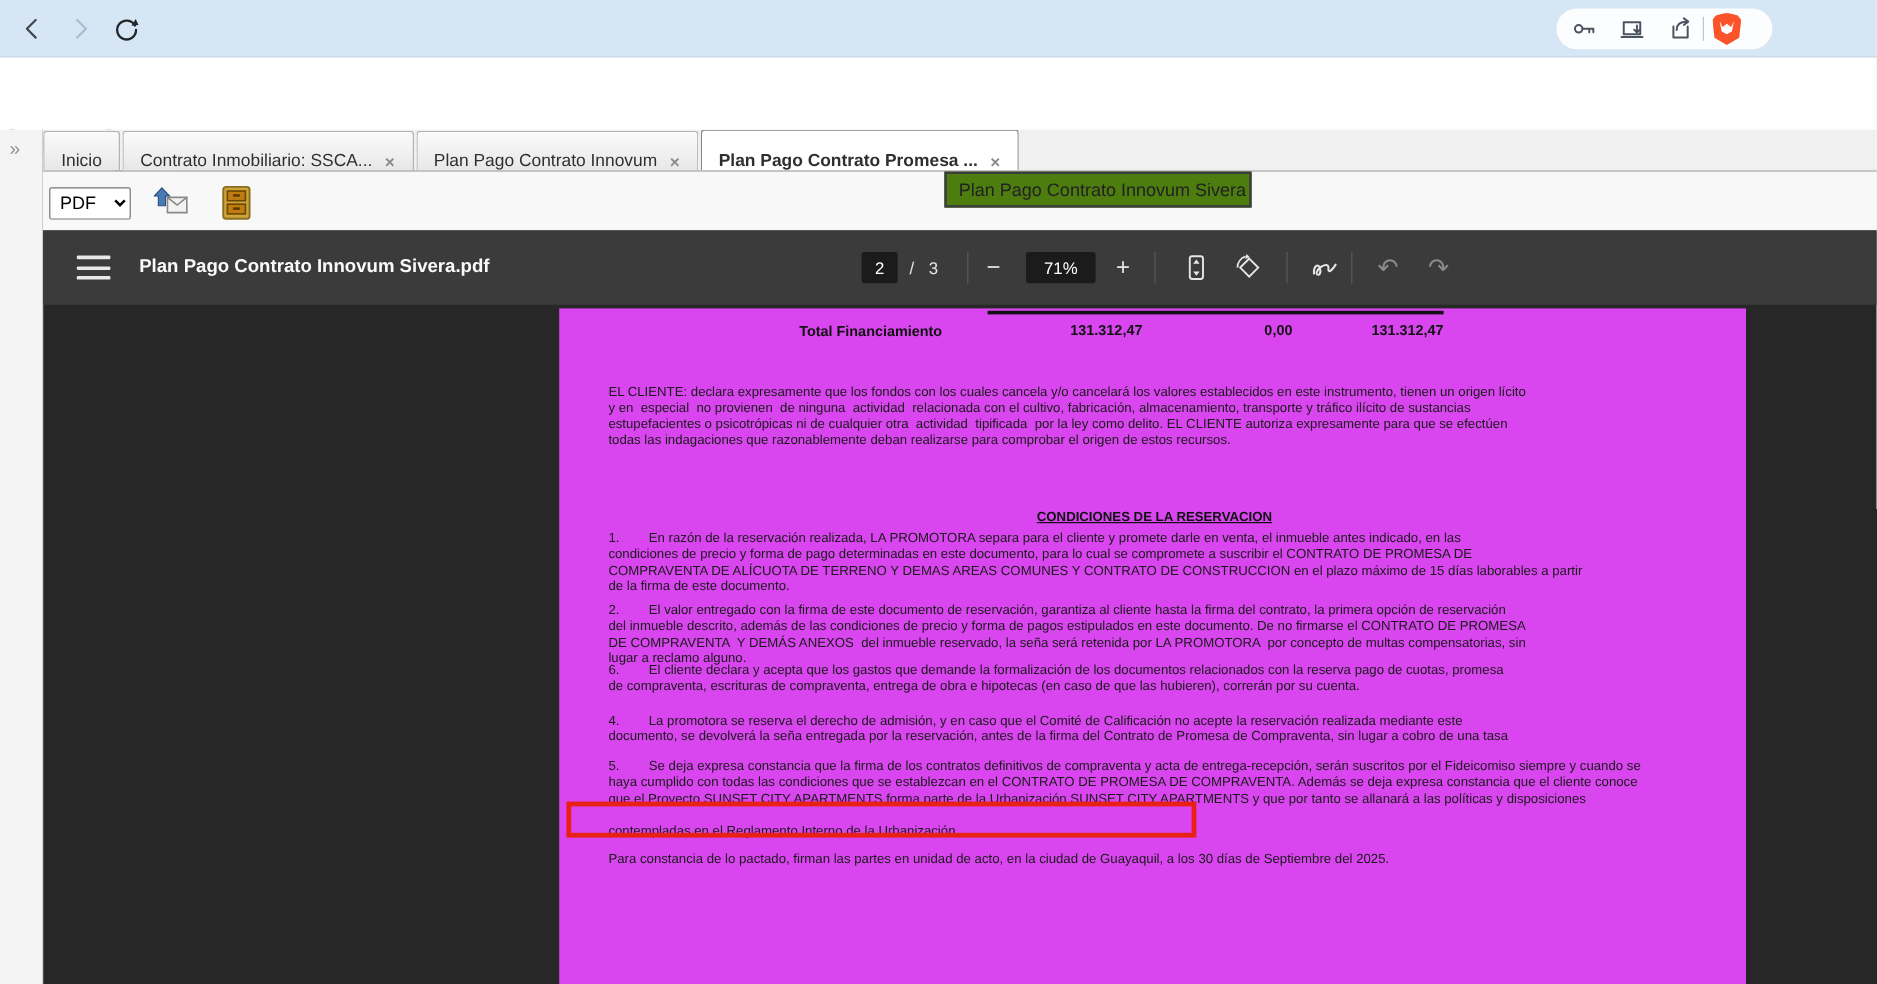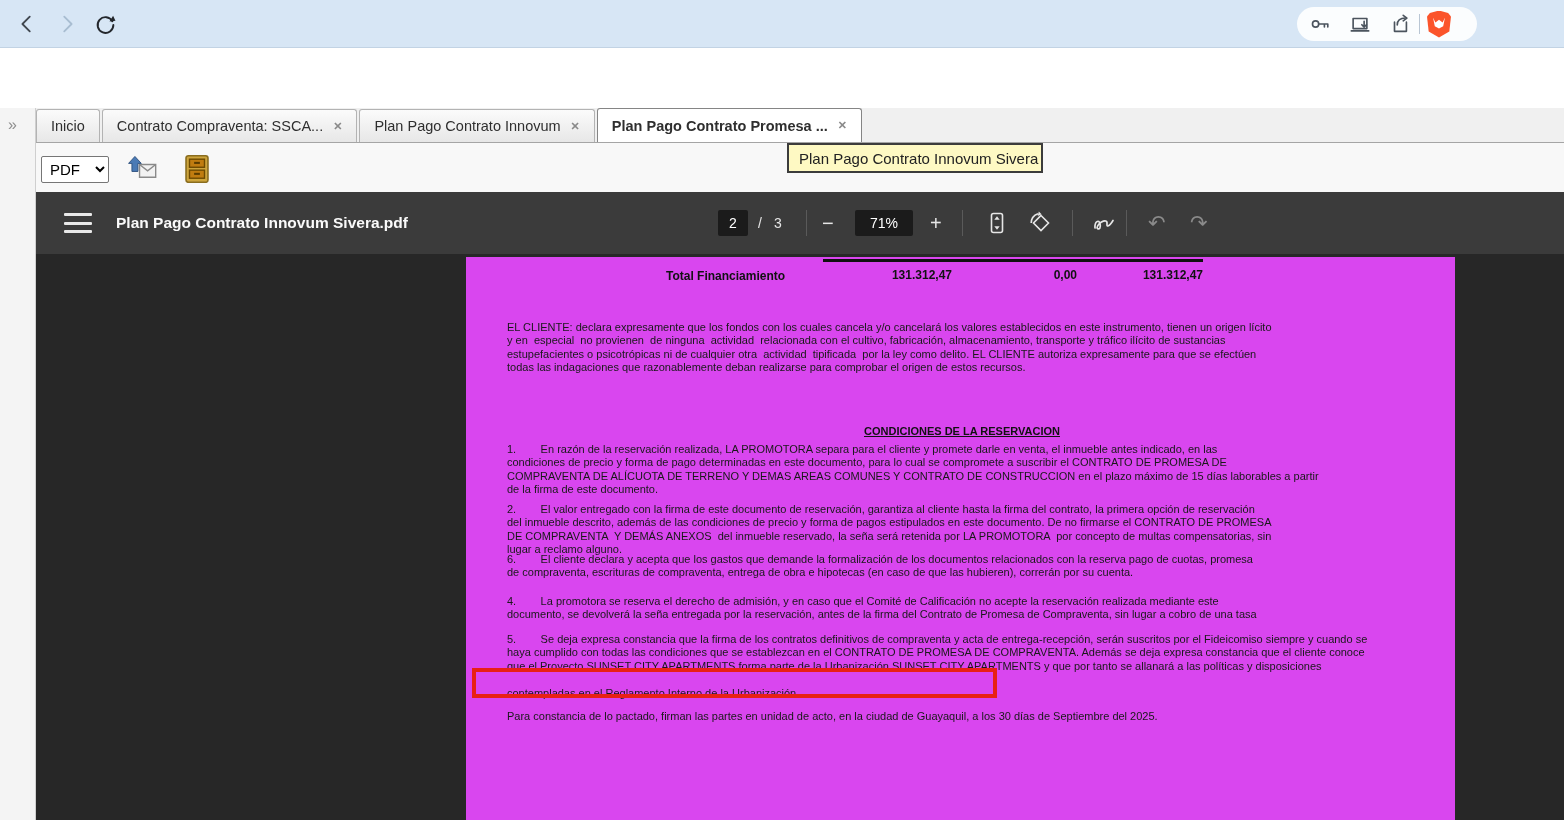--- a/index.html
+++ b/index.html
@@ -41,36 +41,36 @@
     display:flex; align-items:center; justify-content:center; cursor:pointer; }
 
   
   .left-strip { position:absolute; left:0; top:108px; width:36px; height:712px;
     background:#f4f4f4; border-right:1px solid #cfcfcf; }
   .expand-arrow { position:absolute; left:8px; top:8px; font-size:16px; color:#8f8f8f; cursor:pointer; }
 
   
   .tab-row { position:absolute; left:36px; top:108px; width:1528px; height:34px;
     background:#f0f0f0; display:flex; align-items:flex-end; }
-  .tab { height:33px; display:flex; align-items:center; padding:0 14px; margin-right:2px;
+  .tab { height:33px; display:flex; align-items:flex-end; padding:0 14px; margin-right:2px;
     border:1px solid #b3b3b3; border-bottom:none; border-radius:3px 3px 0 0;
     background:linear-gradient(#fbfbfb,#e7e7e7); font-size:14.5px; color:#2f2f2f; cursor:pointer; white-space:nowrap; }
   .tab.active { background:#fff; border-color:#858585; font-weight:bold; height:34px; }
   .tab-close { margin-left:10px; font-size:11px; font-weight:bold; color:#8a8a8a; cursor:pointer; }
 
   
   .report-toolbar { position:absolute; left:36px; top:142px; width:1528px; height:50px;
     background:#f8f8f8; border-top:1px solid #a5a5a5; }
   .format-select { position:absolute; left:5px; top:13px; width:68px; height:27px;
     font-size:15px; font-family:"Liberation Sans",sans-serif; border:1px solid #767676;
     border-radius:2px; background:#fff; padding-left:4px; }
   .tb-icon { position:absolute; top:11px; cursor:pointer; }
 
   .tooltip { position:absolute; left:787px; top:143px; width:256px; height:30px;
-    background:#fef9c3; border:2px solid #3c3c3c; display:flex; align-items:center;
+    background:#4d7c0f; border:2px solid #3c3c3c; display:flex; align-items:center;
     padding-left:10px; font-size:15px; color:#222; z-index:30; }
 
   
   .pdf-viewer { position:absolute; left:36px; top:192px; width:1528px; height:628px; background:#272727; }
   .pdf-toolbar { position:absolute; left:0; top:0; width:1528px; height:62px; background:#3b3b3b; }
   .hamburger { position:absolute; left:28px; top:21px; width:28px; height:20px; cursor:pointer;
     display:flex; flex-direction:column; justify-content:space-between; }
   .hamburger span { display:block; height:3px; background:#e9e9e9; border-radius:1px; }
   .pdf-title { position:absolute; left:80px; top:0; height:62px; display:flex; align-items:center;
     font-size:15.5px; font-weight:bold; color:#fafafa; }
@@ -177,21 +177,21 @@
 
   <div class="left-strip">
     <span class="expand-arrow">»</span>
   </div>
 
   <div class="tab-row">
     <div class="tab">
       <span>Inicio</span>
     </div>
     <div class="tab">
-      <span>Contrato Compraventa: SSCA...</span>
+      <span>Contrato Inmobiliario: SSCA...</span>
       <span class="tab-close">✕</span>
     </div>
     <div class="tab">
       <span>Plan Pago Contrato Innovum</span>
       <span class="tab-close">✕</span>
     </div>
     <div class="tab active">
       <span>Plan Pago Contrato Promesa ...</span>
       <span class="tab-close">✕</span>
     </div>

